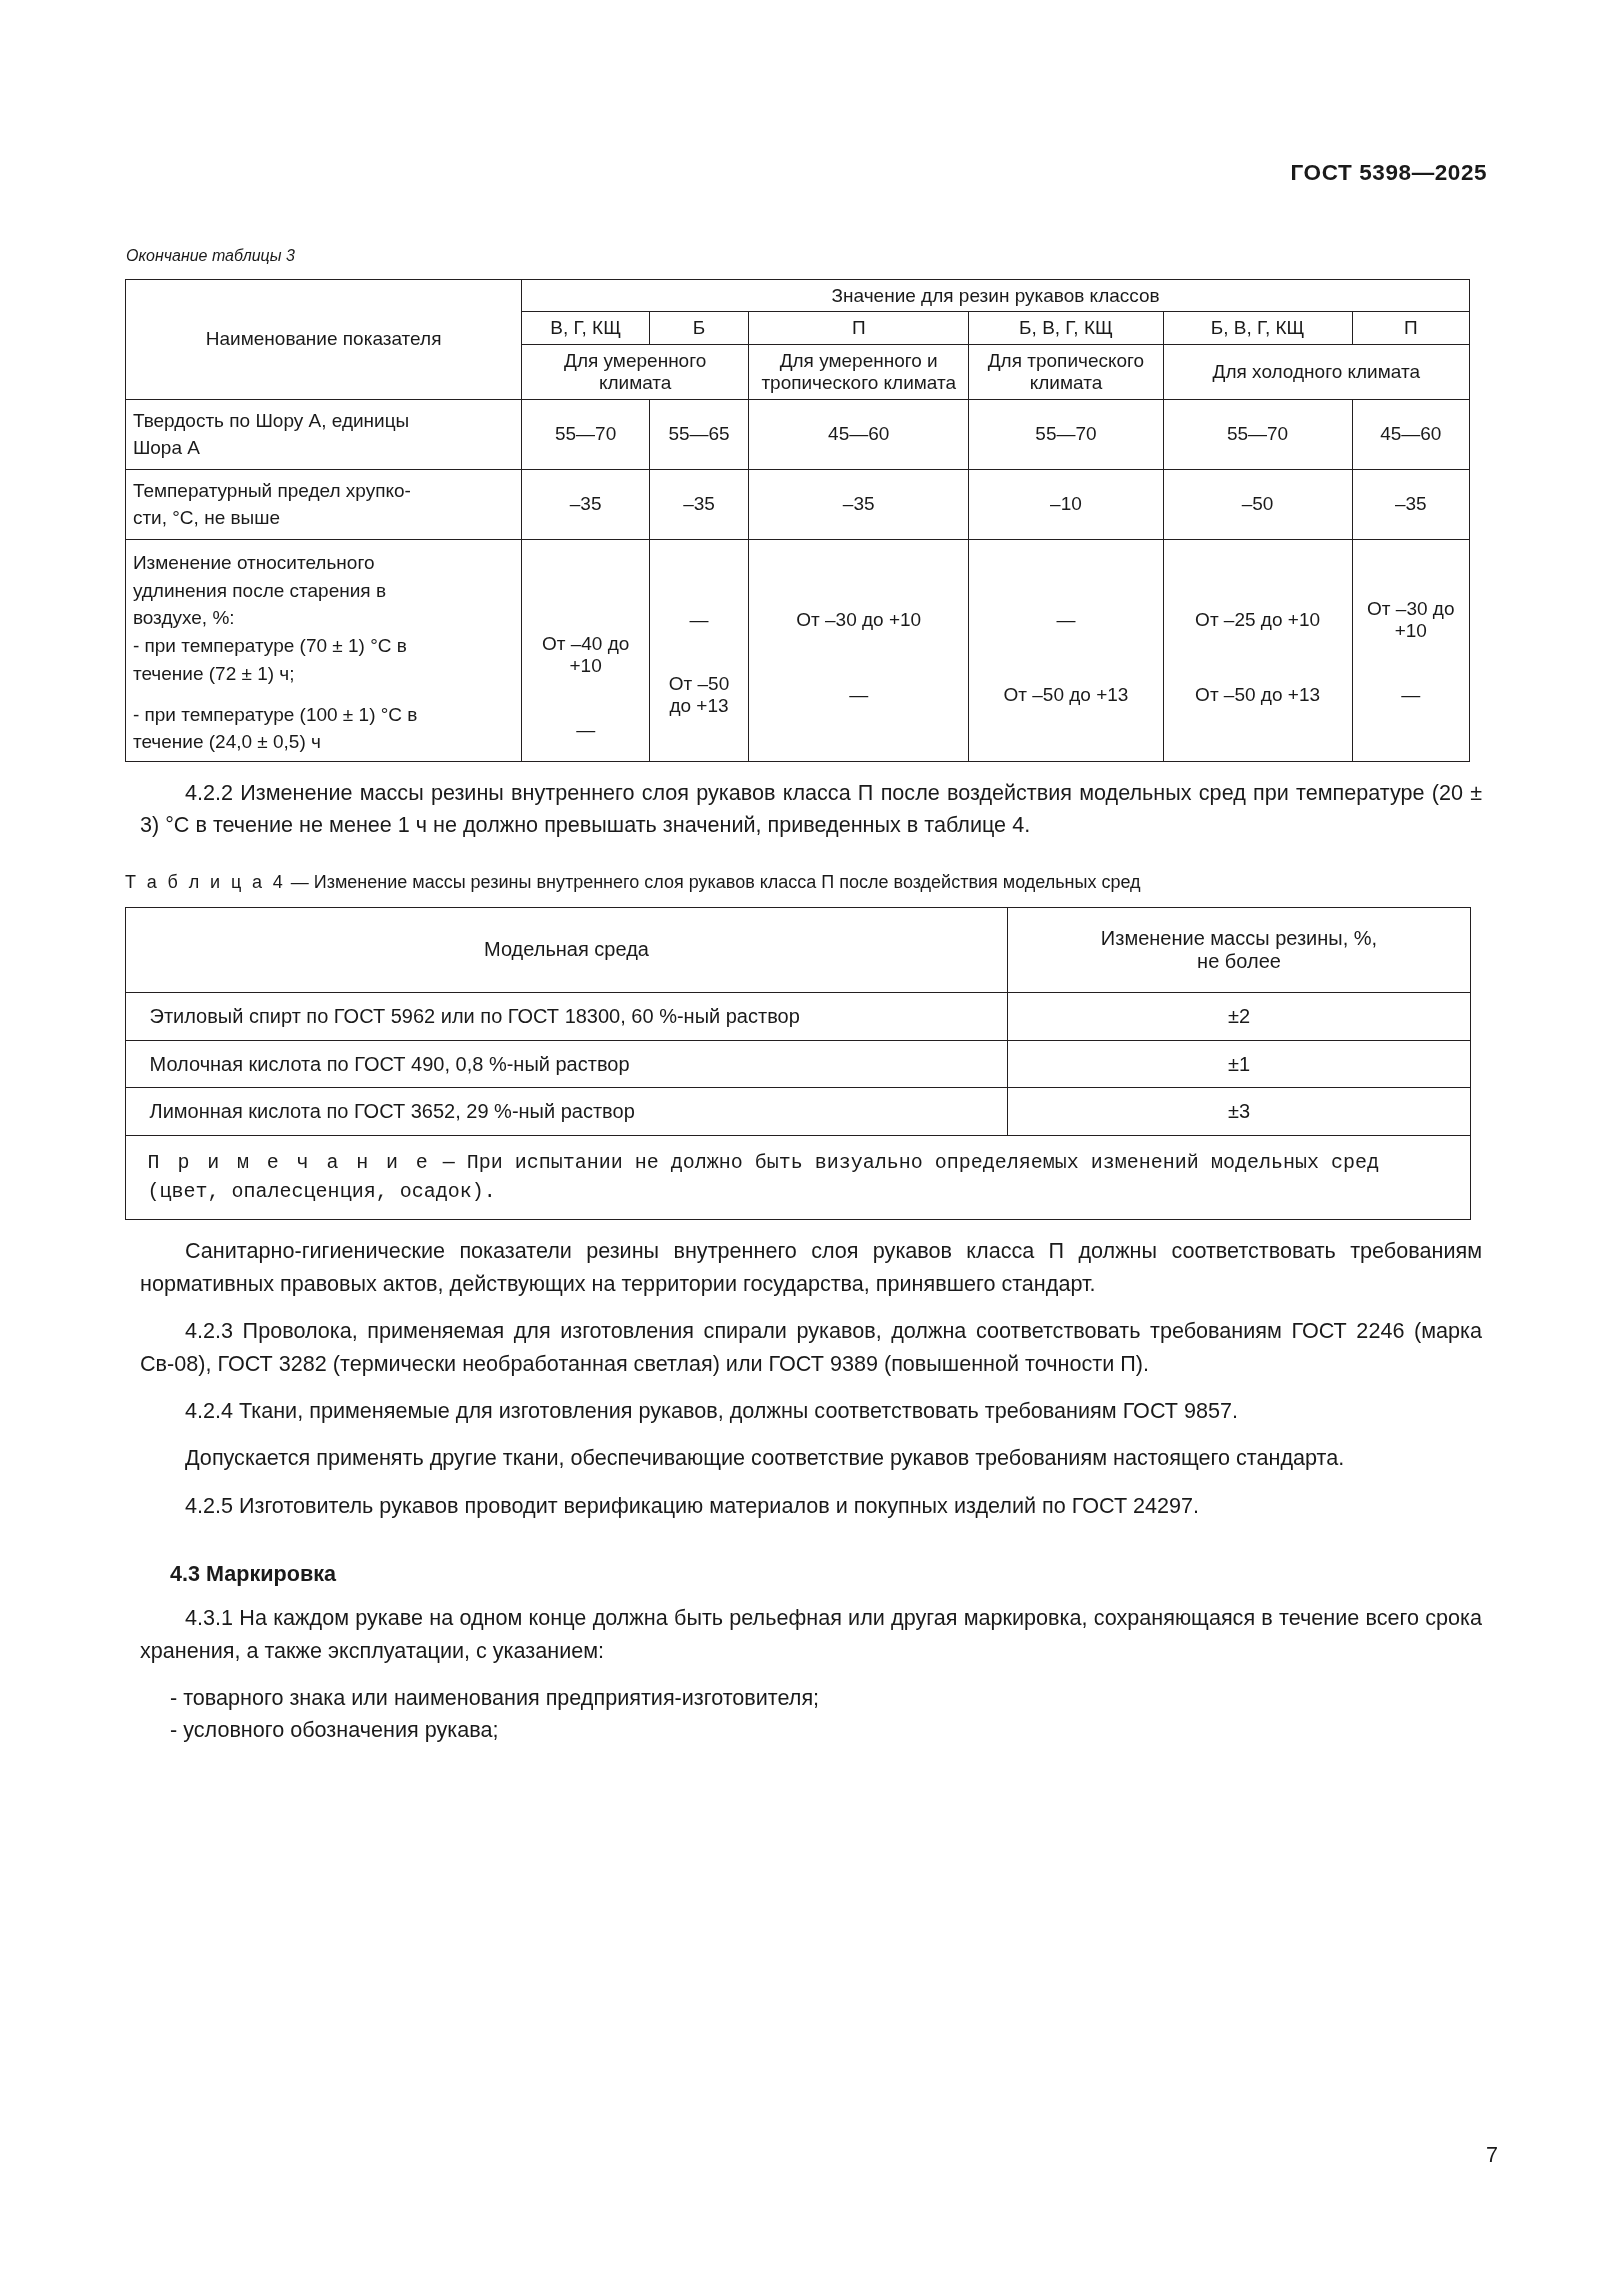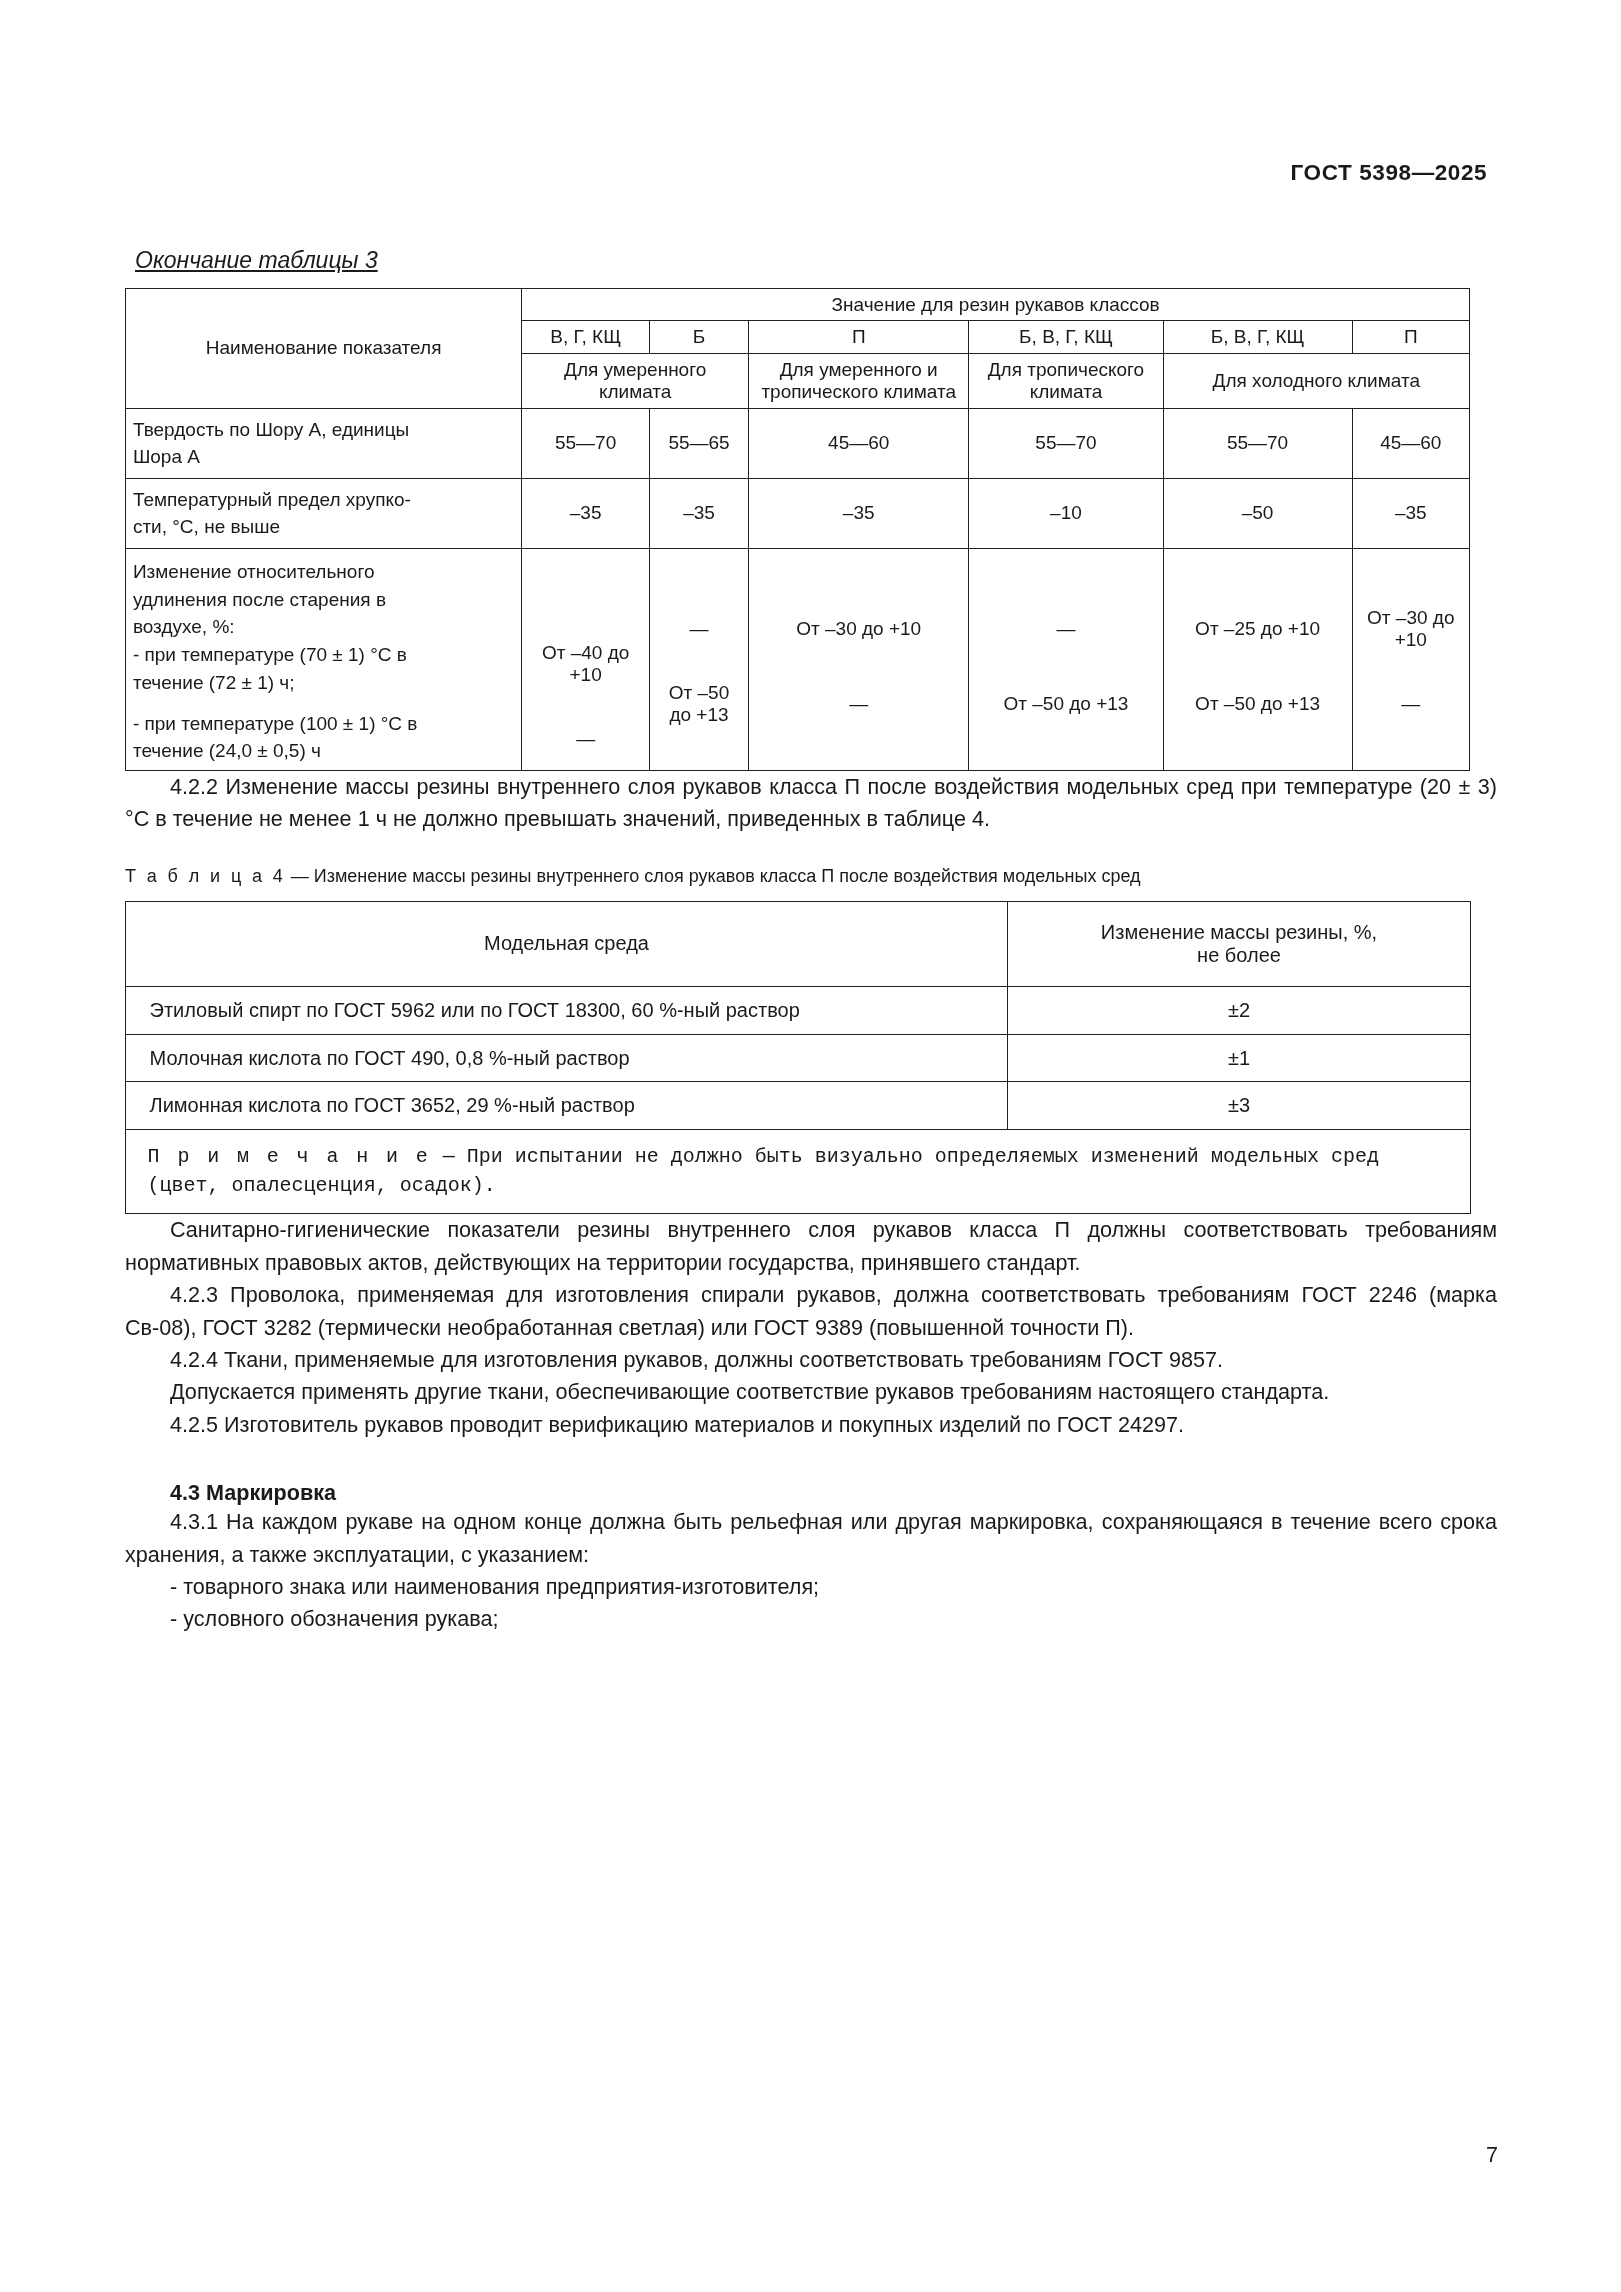--- a/index.html
+++ b/index.html
@@ -29,25 +29,24 @@
   }
   .header {
     text-align: right;
     font-size: 22.5px;
     font-weight: bold;
     letter-spacing: 0.6px;
     padding-top: 147px;
     padding-right: 9.8px;
   }
   .tbl-caption-italic {
-    font-size: 23px;
+    font-size: 16px;
     font-style: italic;
     margin-top: 61px;
-    margin-left: 10px;
-    text-decoration: underline;
+    margin-left: 1px;
   }
 
   
   table {
     border-collapse: collapse;
     width: 100%;
     font-size: 19px;
   }
   .t3 {
     margin-top: 13.7px;
@@ -64,21 +63,21 @@
   .t3 .c-left { text-align: left; }
   .cell-pad-left { padding-left: 21.6px; }
   .hdr-big { font-size: 19px; }
   .rowtext { line-height: 1.45; }
 
   
   p.para {
     font-size: 21.6px;
     line-height: 1.5;
     text-align: justify;
-    margin: 0;
+    margin: 15px;
     text-indent: 45px;
   }
   .block-gap { margin-top: 25.5px; }
 
   .tbl4-caption {
     font-size: 18px;
     margin-top: 28px;
     line-height: 1.4;
   }
   .tbl4-caption .sp {

